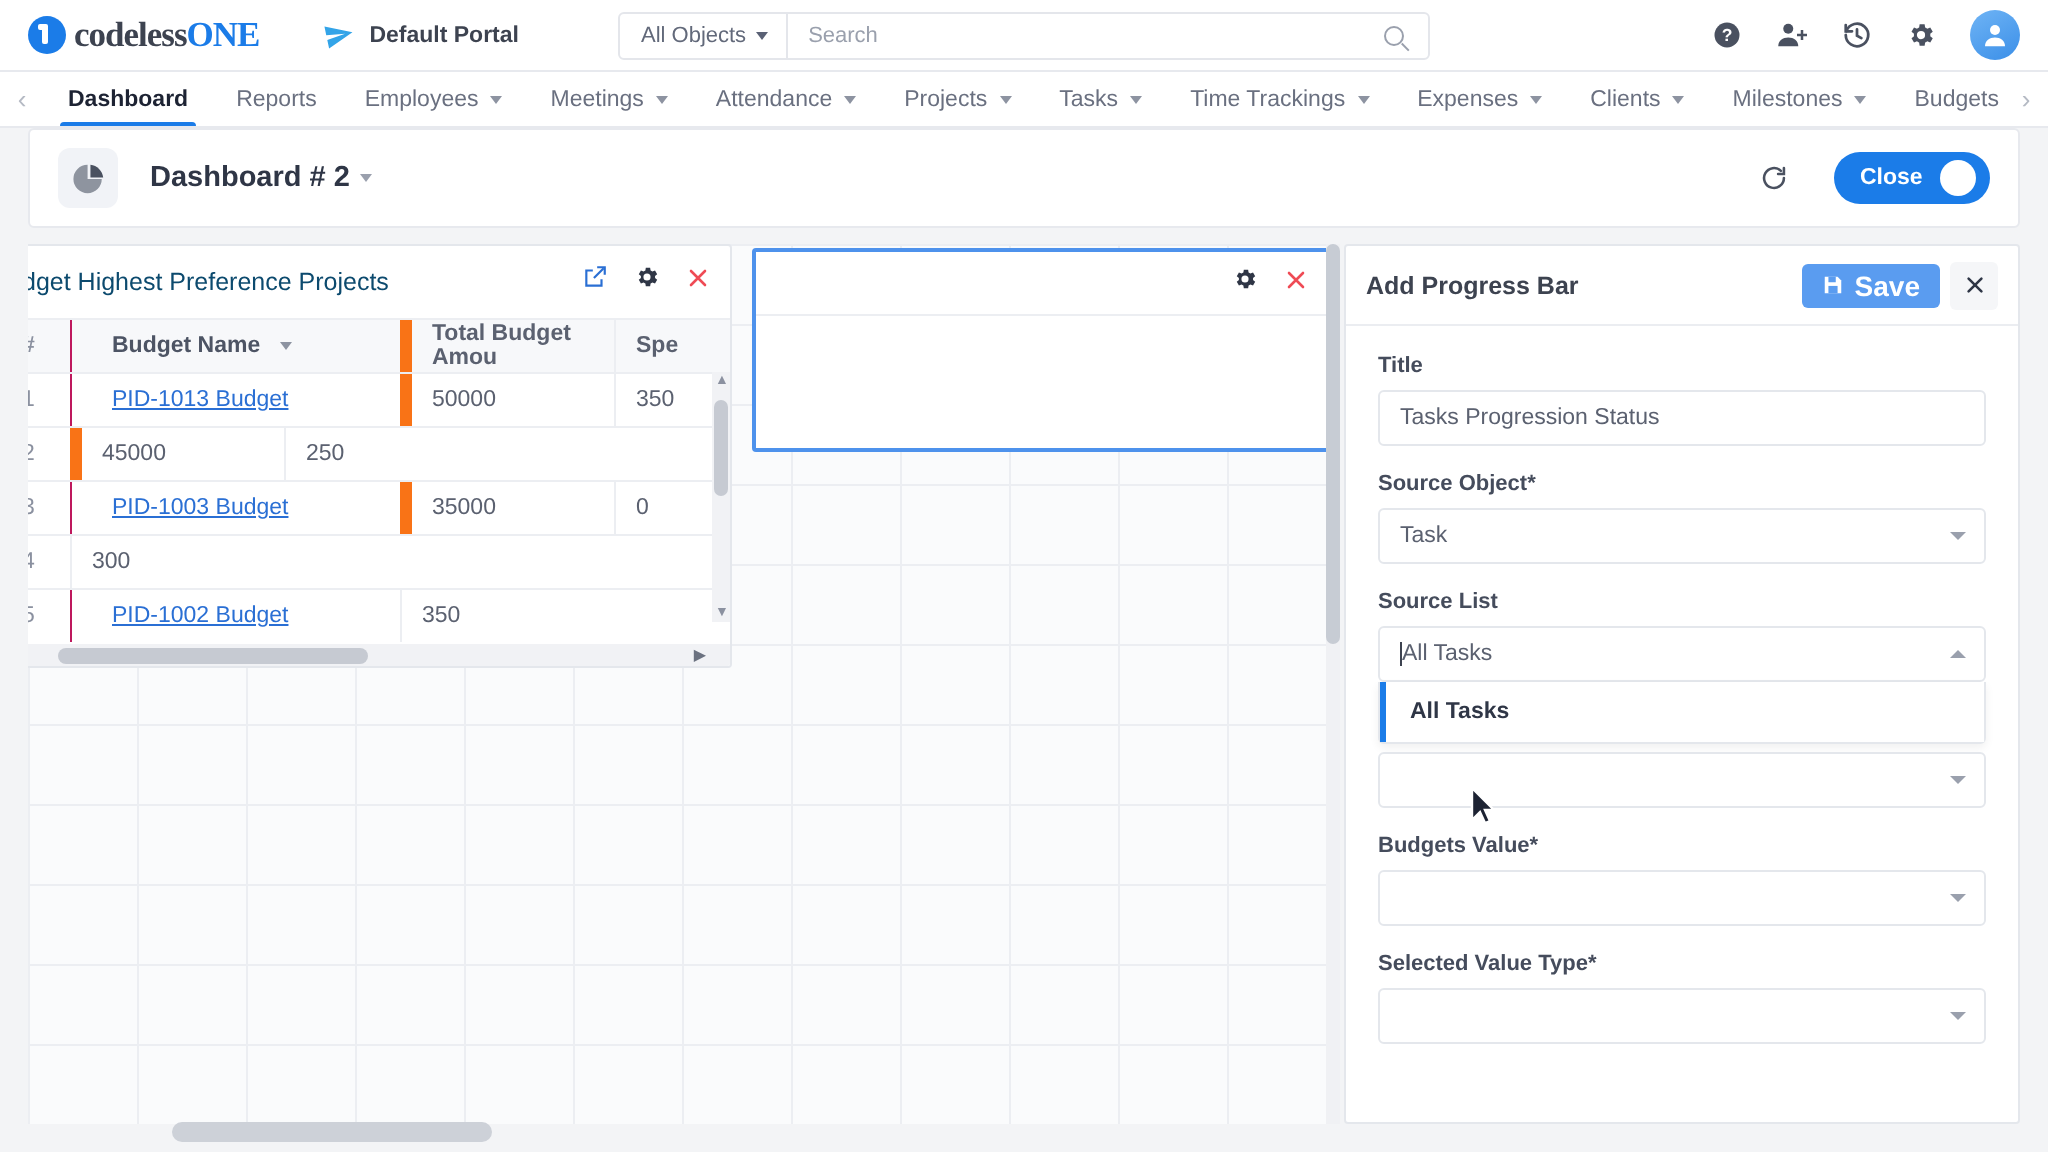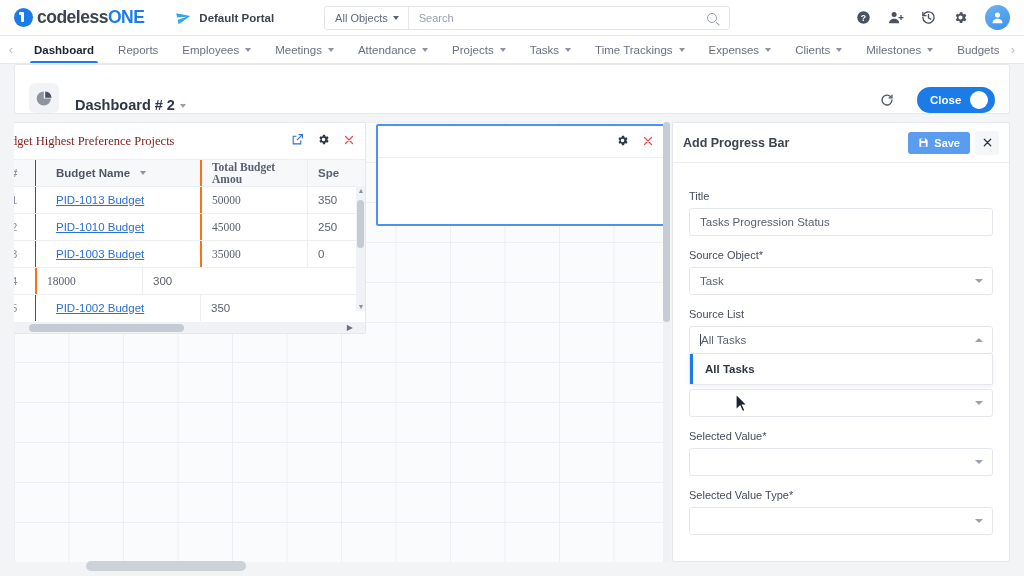--- a/index.html
+++ b/index.html
@@ -23,21 +23,21 @@
     background: #1b7ce8; position: relative; margin-right: 4px;
   }
   .brand-mark::after {
     content: ""; position: absolute; left: 7px; top: 4px;
     width: 2.5px; height: 10px; background: #fff; border-radius: 1px;
   }
   .brand-mark::before {
     content: ""; position: absolute; left: 4.5px; top: 4px;
     width: 4px; height: 2.5px; background: #fff; border-radius: 1px;
   }
-  .brand-text { font-size: 17.5px; letter-spacing: -0.5px; font-weight: 700; color: #3d4350; }
+  .brand-text { font-size: 17.5px; letter-spacing: -0.5px; font-weight: 700; color: #3d4350; font-family: Liberation Serif, serif; }
   .brand-text .blue { color: #1b7ce8; }
 
   .portal { display: flex; align-items: center; margin-left: 32px; gap: 8px; }
   .portal-ico { color: #33a4e8; font-size: 14px; transform: rotate(-12deg); display:block; }
   .portal-label { font-size: 11.5px; font-weight: 700; color: #3d4350; }
 
   .searchwrap {
     margin-left: 50px; height: 24px; width: 406px;
     border: 1px solid #e4e6eb; border-radius: 3px;
     display: flex; align-items: center; background: #fff;
@@ -87,21 +87,21 @@
   .tab.active::after {
     content: ""; position: absolute; left: 8px; right: 8px; bottom: 0;
     height: 2.5px; background: #1b7ce8; border-radius: 2px 2px 0 0;
   }
   .tab .caret-dn { border-top-color: #8d93a1; }
 
   
   .dash-head {
     position: absolute; top: 64px; left: 14px; width: 996px; height: 50px;
     background: #fff; border: 1px solid #e7e9ee; border-radius: 3px;
-    display: flex; align-items: flex-end; padding: 0 14px;
+    display: flex; align-items: center; padding: 0 14px;
   }
   .dash-badge {
     width: 30px; height: 30px; border-radius: 6px; background: #f1f3f7;
     display: flex; align-items: center; justify-content: center;
   }
   .dash-title { margin-left: 16px; font-size: 14.5px; font-weight: 700; color: #2f3646; }
   .dash-title-caret { display:inline-block; margin-left: 5px; width:0;height:0;
     border-left:3.5px solid transparent;border-right:3.5px solid transparent;border-top:4px solid #9aa0ad; vertical-align: middle; }
   .dash-actions { margin-left: auto; display: flex; align-items: center; gap: 17px; }
   .refresh-btn {
@@ -125,29 +125,29 @@
     background-size: 54.5px 40px;
   }
 
   
   .widget-budget {
     position: absolute; top: 0px; left: -18px; width: 370px; height: 212px;
     background: #fff; border: 1px solid #e4e7ec; border-radius: 2px;
     display: flex; flex-direction: column; overflow: hidden;
   }
   .w-head { height: 36px; display: flex; align-items: center; padding: 0 10px 0 14px; }
-  .w-title { font-size: 12.5px; color: #7f1d1d; white-space: nowrap; font-family: Liberation Serif, serif; }
+  .w-title { font-size: 12.5px; color: #0c4a6e; white-space: nowrap; }
   .w-tools { margin-left: auto; display: flex; align-items: center; gap: 13px; }
 
   .tbl { flex: 1; position: relative; overflow: hidden; font-size: 11.5px; }
   .tbl-row { display: flex; height: 27px; align-items: center; border-top: 1px solid #eceef2; }
   .tbl-head { background: #f7f8fa; color: #4d5464; font-weight: 700; border-top: 1px solid #eceef2; }
   .c-num { width: 38px; padding-left: 14px; color: #7b8292; }
   .c-name { width: 165px; padding-left: 20px; border-left: 1px solid #be185d; display:flex; align-items:center; gap:10px; height:100%; }
-  .c-amt  { width: 107px; padding-left: 10px; border-left: 2px solid #f97316; color: #5b6170; height:100%; display:flex; align-items:center;font-family:Liberation Serif, serif;}
+  .c-amt  { width: 107px; padding-left: 10px; border-left: 6px solid #f97316; color: #5b6170; height:100%; display:flex; align-items:center;}
   .c-spe  { flex:1; padding-left: 10px; border-left: 1px solid #eceef2; color: #5b6170; height:100%; display:flex; align-items:center;}
   .tbl-row .c-num { color:#8b91a0; }
   .lnk { color: #2a6fd4; text-decoration: underline; }
   .sortcaret { width:0;height:0;border-left:3.5px solid transparent;border-right:3.5px solid transparent;border-top:4px solid #8d93a1; }
   .vscroll { position: absolute; right: 0; top: 27px; width: 9px; bottom: 11px; background: #f1f2f5; }
   .vscroll-thumb { position: absolute; top: 14px; left: 1px; width: 7px; height: 48px; background: #c6cad2; border-radius: 4px; }
   .vs-arrow { position:absolute; left:1.5px; color:#8b91a0; font-size:7px; }
   .hscroll { height: 11px; background: #f1f2f5; position: relative; }
   .hscroll-thumb { position: absolute; left: 32px; top: 2px; width: 155px; height: 8px; background: #c6cad2; border-radius: 4px; }
   .hs-arrow { position: absolute; right: 12px; top: 1px; color: #6b7280; font-size: 8px; }
@@ -186,29 +186,29 @@
     display: flex; flex-direction: column;
   }
   .panel-head {
     height: 40px; display: flex; align-items: center; padding: 0 10px 0 10px;
     border-bottom: 1px solid #ebedf1;
   }
   .panel-title { font-size: 12.5px; font-weight: 700; color: #3d4350; }
   .panel-head-actions { margin-left: auto; display: flex; align-items: center; gap: 5px; }
   .btn-save {
     height: 22px; background: #5a9cf0; border: none; border-radius: 3px;
-    color: #fff; font-family: inherit; font-size: 11px; font-weight: 700;
+    color: #fff; font-family: inherit; font-size: 14px; font-weight: 700;
     display: flex; align-items: center; gap: 5px; padding: 0 10px;
   }
   .btn-close-x {
     width: 24px; height: 24px; background: #f5f6f8; border: none; border-radius: 3px;
     display: flex; align-items: center; justify-content: center; color: #2f3646; font-size: 12px;
   }
   .panel-body { flex: 1; padding: 14px 16px 0 16px; position: relative; }
-  .field-label { font-size: 11px; font-weight: 400; color: #454c5c; margin-bottom: 6px; margin-top: 13px; }
+  .field-label { font-size: 11px; font-weight: 700; color: #454c5c; margin-bottom: 6px; }
   .field-input {
     height: 28px; border: 1px solid #e4e7ec; border-radius: 3px;
     display: flex; align-items: center; padding: 0 10px;
     font-size: 11.5px; color: #5b6170; margin-bottom: 13px; background:#fff;
   }
   .field-select {
     height: 28px; border: 1px solid #e4e7ec; border-radius: 3px;
     display: flex; align-items: center; padding: 0 9px 0 10px;
     font-size: 11.5px; color: #5b6170; margin-bottom: 13px; background:#fff;
   }
@@ -402,37 +402,33 @@
           <div class="tbl-row">
             <div class="c-num">1</div>
             <div class="c-name">
               <a class="lnk">PID-1013 Budget</a>
             </div>
             <div class="c-amt">50000</div>
             <div class="c-spe">350</div>
           </div>
           <div class="tbl-row">
             <div class="c-num">2</div>
-            <div class="c-name">
-              <a class="lnk">PID-1010 Budget</a>
-            </div>
             <div class="c-amt">45000</div>
             <div class="c-spe">250</div>
           </div>
           <div class="tbl-row">
             <div class="c-num">3</div>
             <div class="c-name">
               <a class="lnk">PID-1003 Budget</a>
             </div>
             <div class="c-amt">35000</div>
             <div class="c-spe">0</div>
           </div>
           <div class="tbl-row">
             <div class="c-num">4</div>
-            <div class="c-amt">18000</div>
             <div class="c-spe">300</div>
           </div>
           <div class="tbl-row">
             <div class="c-num">5</div>
             <div class="c-name">
               <a class="lnk">PID-1002 Budget</a>
             </div>
             <div class="c-spe">350</div>
           </div>
           <div class="vscroll">
@@ -505,21 +501,21 @@
           <span class="val">All Tasks</span>
           <i class="tri-up"></i>
         </div>
         <div class="dropdown">
           <div class="dd-option">All Tasks</div>
         </div>
         <div class="field-select">
           <span class="val"></span>
           <i class="tri-dn"></i>
         </div>
-        <div class="field-label">Selected Value*</div>
+        <div class="field-label">Budgets Value*</div>
         <div class="field-select">
           <span class="val"></span>
           <i class="tri-dn"></i>
         </div>
         <div class="field-label">Selected Value Type*</div>
         <div class="field-select">
           <span class="val"></span>
           <i class="tri-dn"></i>
         </div>
         <div class="mouse-cursor"><svg width="14" height="20" viewBox="0 0 14 20">

